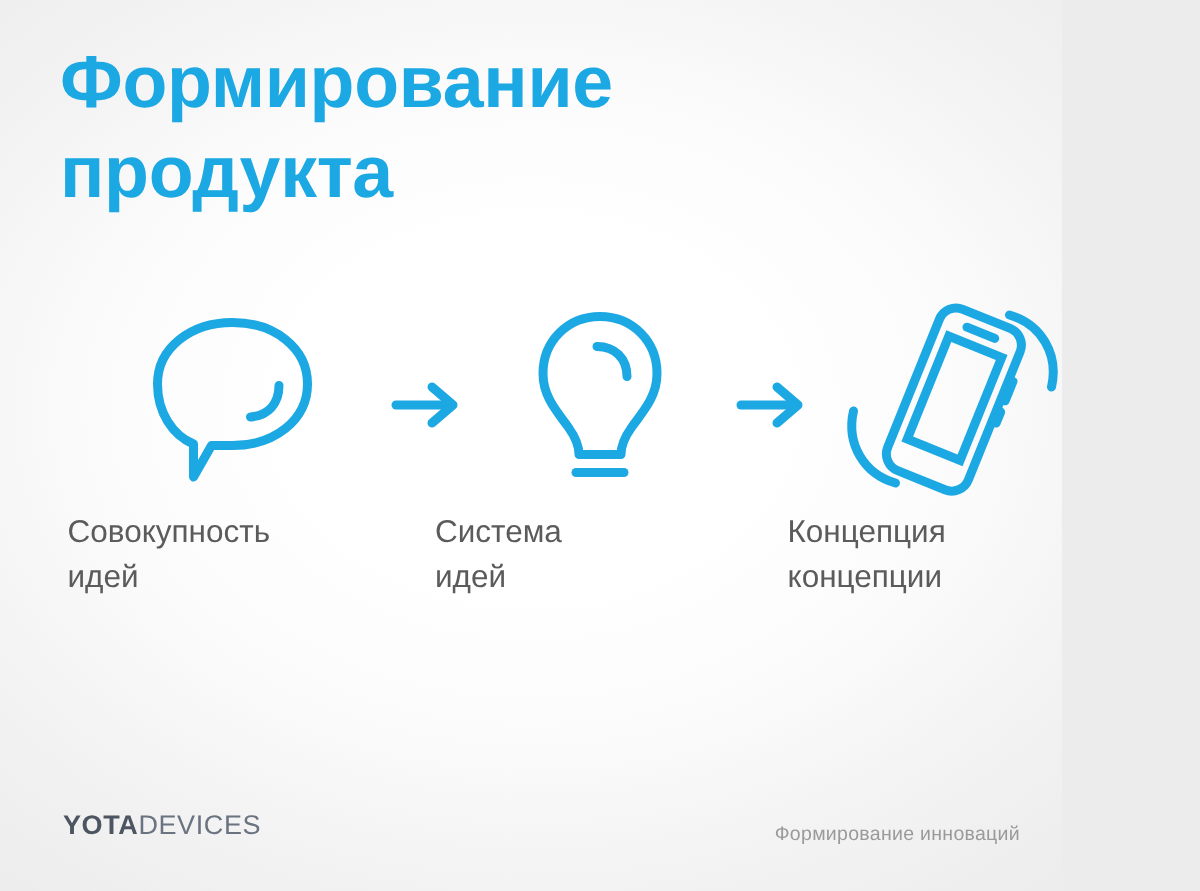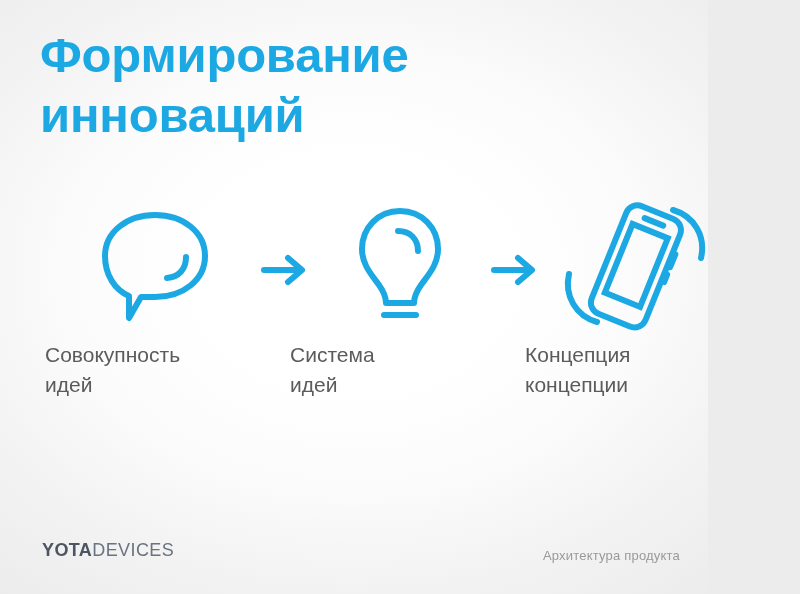--- a/index.html
+++ b/index.html
@@ -105,21 +105,21 @@
     white-space: nowrap;
   }
 </style>
 </head>
 <body>
 
 <div id="slide">
 
   <div id="title">
     <span class="line">Формирование</span>
-    <span class="line">инноваций</span>
+    <span class="line">продукта</span>
   </div>
 
   <div id="flow">
 
     <div class="step" id="step-0">
       <div class="step-icon">
         <svg width="120" height="122" viewBox="0 0 120 122" fill="none" xmlns="http://www.w3.org/2000/svg">
           <path d="M60 10 C88 10 110 27 110 51 C110 75 88 92 60 92 L46 92 L34 113 L34 91 C20 85 10 70 10 51 C10 27 32 10 60 10 Z" stroke="#1CA8E2" stroke-width="6" stroke-linejoin="round" stroke-linecap="round" fill="none"></path>
           <path d="M72 73 C84 72 91 64 91 52" stroke="#1CA8E2" stroke-width="6" stroke-linecap="round" fill="none"></path>
         </svg>
@@ -171,15 +171,15 @@
       <div class="step-label">Концепция
 концепции</div>
     </div>
 
   </div>
 
   <div id="logo">
     <span class="yota">YOTA</span><span class="devices">DEVICES</span>
   </div>
 
-  <div id="footer-note">Архитектура продукта</div>
+  <div id="footer-note">Формирование инноваций</div>
 
 </div>
 
 </body></html>

